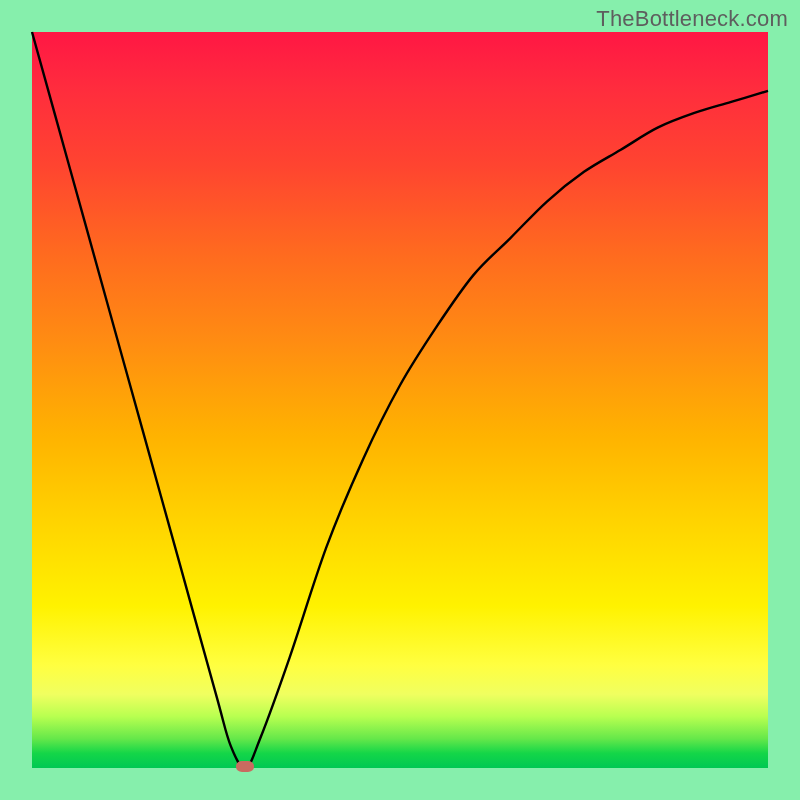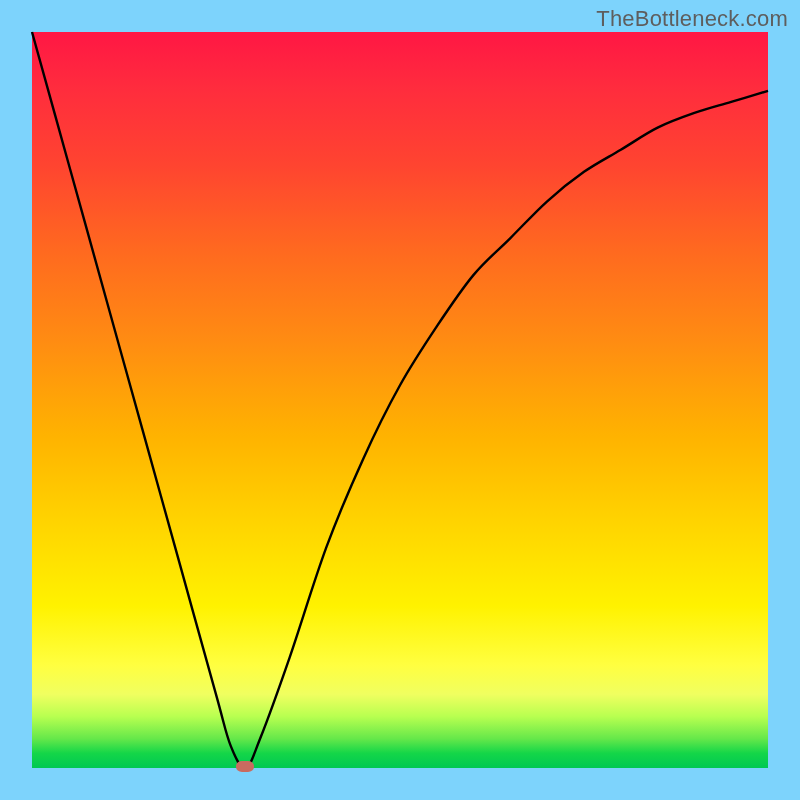--- a/index.html
+++ b/index.html
@@ -8,21 +8,21 @@
     width: 800px;
     height: 800px;
     overflow: hidden;
     background: #000;
     font-family: Arial, Helvetica, sans-serif;
   }
   .frame {
     position: relative;
     width: 800px;
     height: 800px;
-    background: #7dd3fc;
+    background: #86efac;
   }
   .plot {
     position: absolute;
     left: 32px;
     top: 32px;
     width: 736px;
     height: 736px;
     
     background: linear-gradient(
       to bottom,

